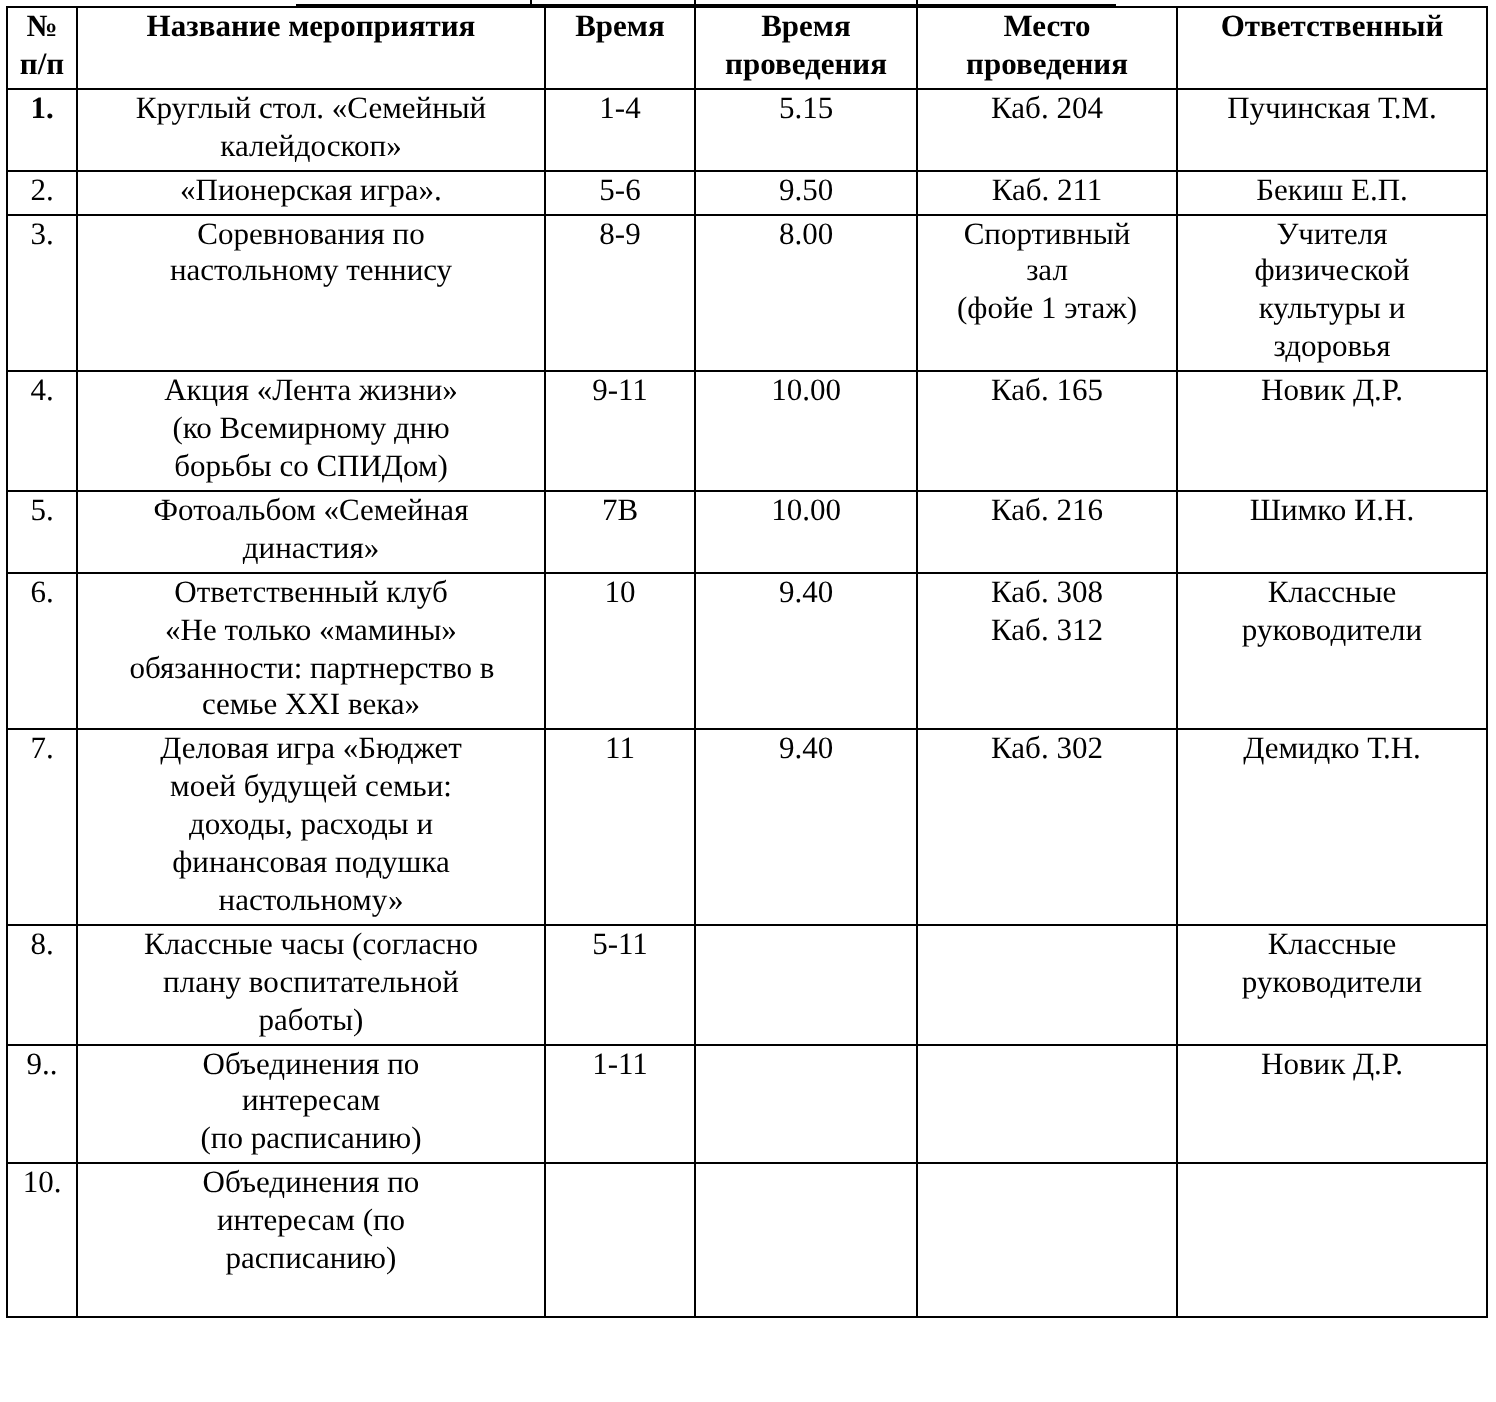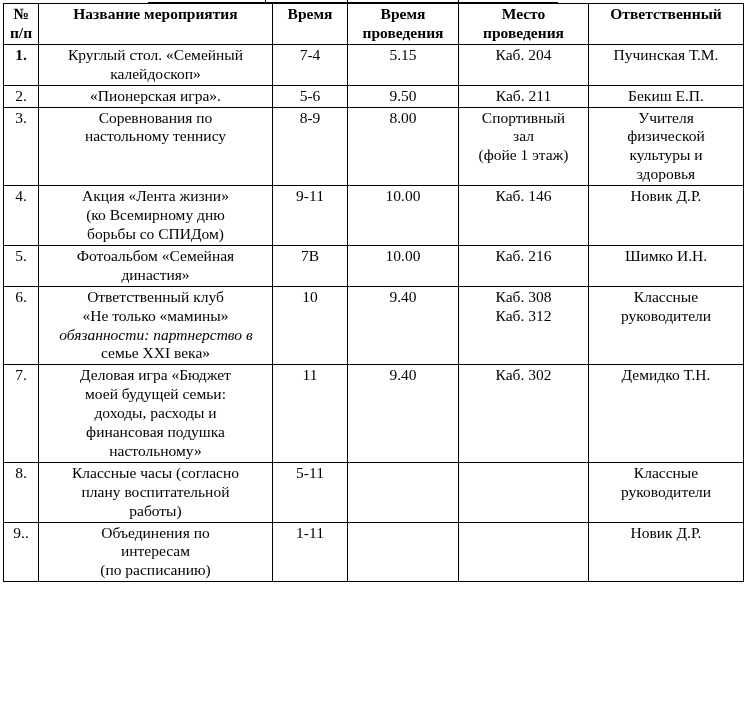--- a/index.html
+++ b/index.html
@@ -81,21 +81,20 @@
 
   td.num { font-weight: normal; }
   td.num.bold { font-weight: bold; }
 
   
   .overflow-line {
     display: block;
     width: 248px;
     margin-left: -9px;
     white-space: nowrap;
-    font-style: italic;
   }
 
   .line { display: block; }
 
   
   tr.last-row td { height: 74px; }
 </style>
 </head>
 <body>
 
@@ -141,21 +140,21 @@
         </th>
       </tr>
     </thead>
     <tbody id="table-body">
         <tr>
           <td class="num bold">1.</td>
           <td>
             <span class="line">Круглый стол. «Семейный</span>
             <span class="line">калейдоскоп»</span>
           </td>
-          <td>7-4</td>
+          <td>1-4</td>
           <td>5.15</td>
           <td>
             <span class="line">Каб. 204</span>
           </td>
           <td>
             <span class="line">Пучинская Т.М.</span>
           </td>
         </tr>
         <tr>
           <td class="num">2.</td>
@@ -194,21 +193,21 @@
         <tr>
           <td class="num">4.</td>
           <td>
             <span class="line">Акция «Лента жизни»</span>
             <span class="line">(ко Всемирному дню</span>
             <span class="line">борьбы со СПИДом)</span>
           </td>
           <td>9-11</td>
           <td>10.00</td>
           <td>
-            <span class="line">Каб. 146</span>
+            <span class="line">Каб. 165</span>
           </td>
           <td>
             <span class="line">Новик Д.Р.</span>
           </td>
         </tr>
         <tr>
           <td class="num">5.</td>
           <td>
             <span class="line">Фотоальбом «Семейная</span>
             <span class="line">династия»</span>
@@ -285,15 +284,31 @@
           </td>
           <td>1-11</td>
           <td></td>
           <td>
             <span class="line"></span>
           </td>
           <td>
             <span class="line">Новик Д.Р.</span>
           </td>
         </tr>
+        <tr class="last-row">
+          <td class="num">10.</td>
+          <td>
+            <span class="line">Объединения по</span>
+            <span class="line">интересам (по</span>
+            <span class="line">расписанию)</span>
+          </td>
+          <td></td>
+          <td></td>
+          <td>
+            <span class="line"></span>
+          </td>
+          <td>
+            <span class="line"></span>
+          </td>
+        </tr>
       </tbody>
   </table>
 </div>
 
 </body></html>

